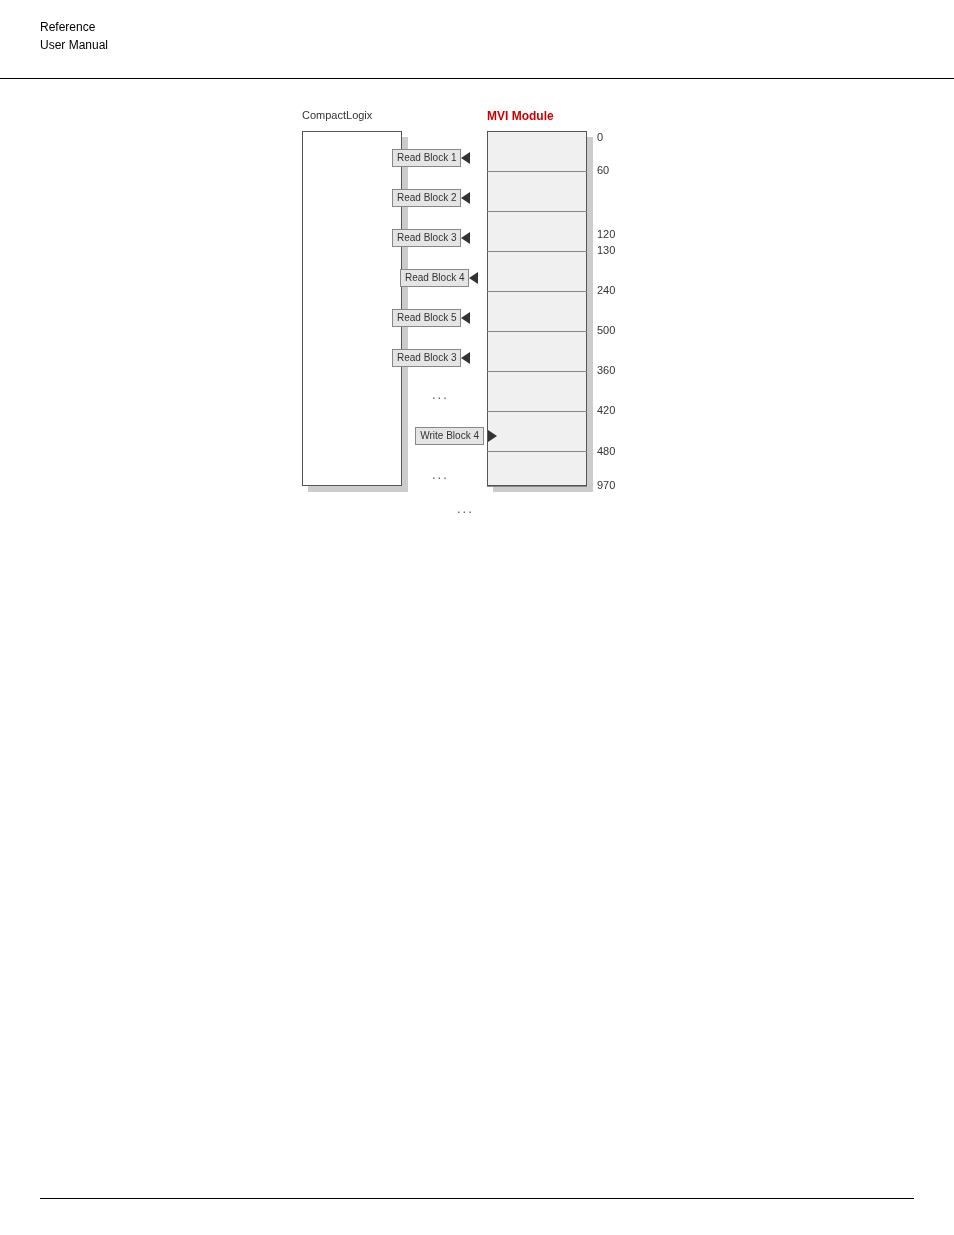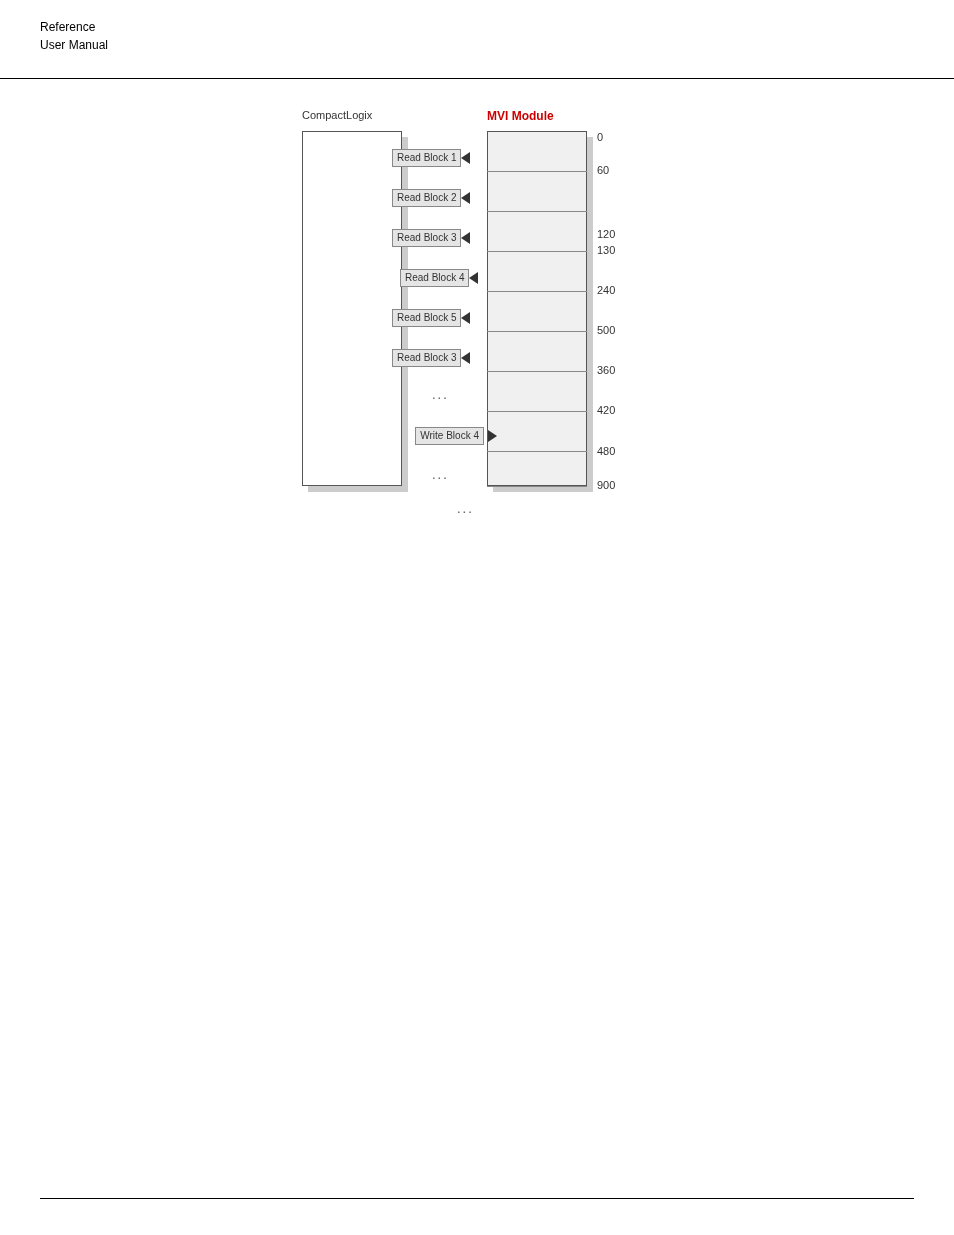--- a/index.html
+++ b/index.html
@@ -245,21 +245,21 @@
     <div class="mvi-line" style="top: 262px;"></div>
     <div class="scale-label" style="top: 255px;">360</div>
 
     <div class="mvi-line" style="top: 302px;"></div>
     <div class="scale-label" style="top: 295px;">420</div>
 
     <div class="mvi-line" style="top: 342px;"></div>
     <div class="scale-label" style="top: 324px; margin-top: 12px;">480</div>
 
     <div class="mvi-line" style="top: 377px;"></div>
-    <div class="scale-label" style="top: 370px;">900</div>
+    <div class="scale-label" style="top: 370px;">970</div>
 
     <div class="block-row" style="top: 40px; left: 100px; width: 100px;">
       <div class="block-label">Read Block 1</div>
       <div class="arrow-left"></div>
     </div>
 
     <div class="block-row" style="top: 80px; left: 100px; width: 100px;">
       <div class="block-label">Read Block 2</div>
       <div class="arrow-left"></div>
     </div>

